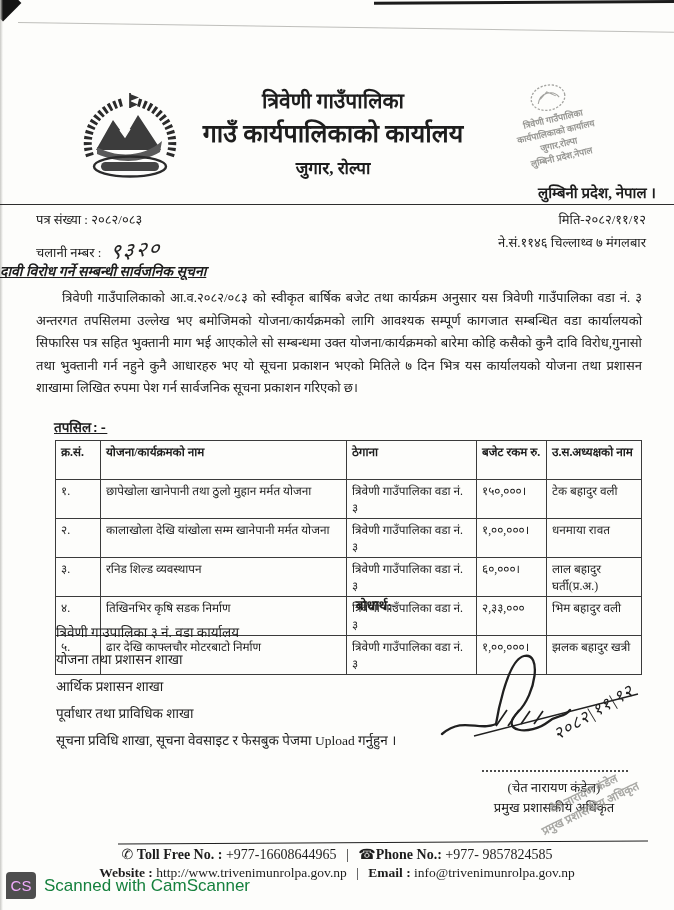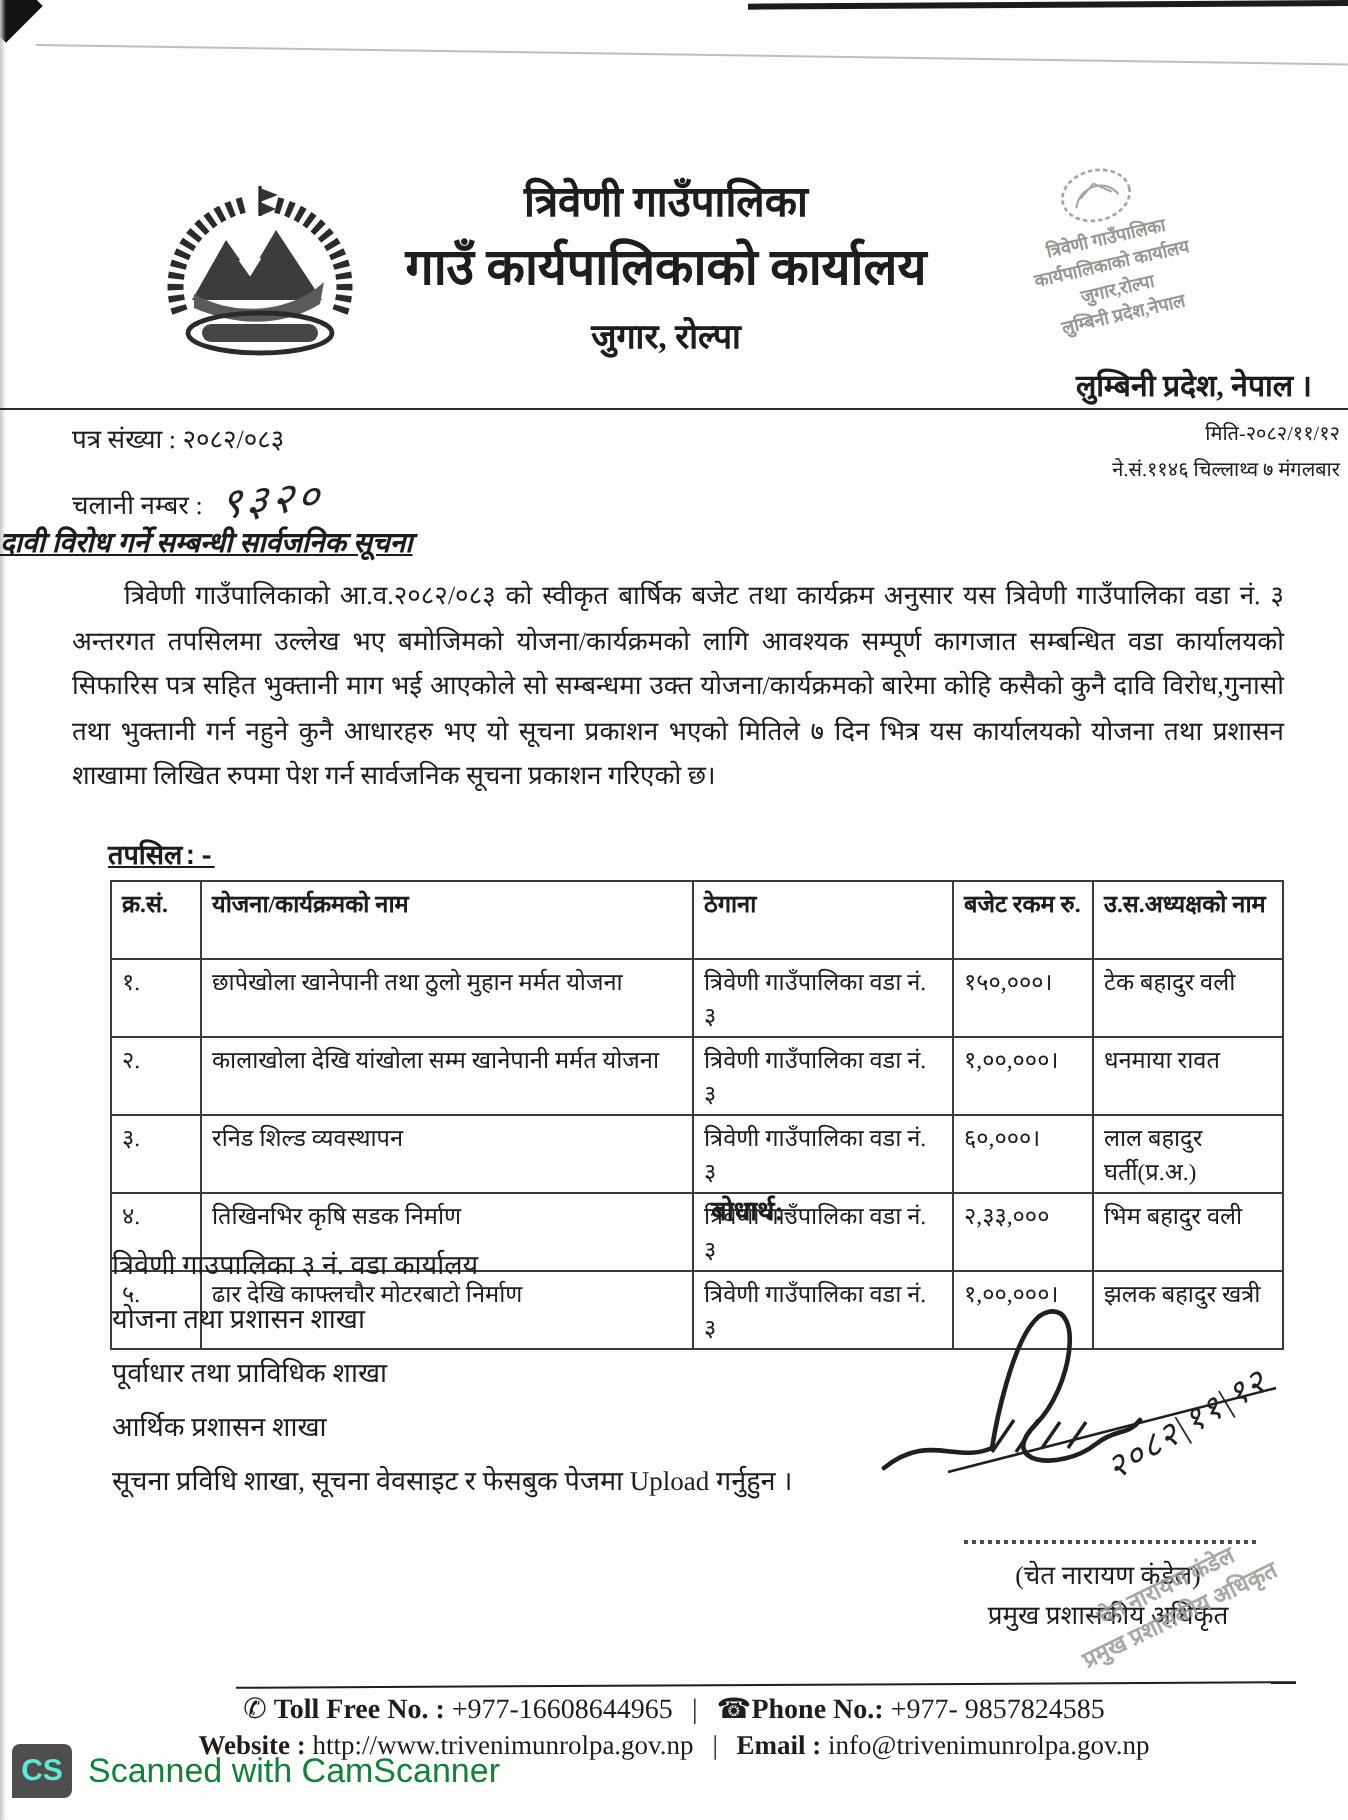--- a/index.html
+++ b/index.html
@@ -21,21 +21,21 @@
   .head-line1{font-size:21px;font-weight:bold;}
   .head-line2{font-size:25px;font-weight:bold;margin-top:1px;}
   .head-line3{font-size:17px;font-weight:bold;margin-top:7px;}
   .head-stamp{position:absolute;left:484px;top:82px;width:140px;transform:rotate(-13deg);color:#8d8d89;text-align:center;font-size:9px;line-height:1.45;font-weight:bold;opacity:.9;}
   .head-stamp svg{display:block;margin:0 auto 1px auto;}
   .province-line{position:absolute;right:18px;top:182px;font-size:15px;font-weight:600;}
   .rule-top{position:absolute;left:0;top:204px;width:674px;border-top:1.6px solid #2d2d2d;}
 
   
   .meta-left{position:absolute;left:36px;top:209px;font-size:13px;line-height:1.75;}
-  .meta-right{position:absolute;right:4px;top:209px;font-size:10px;line-height:1.75;text-align:right;}
+  .meta-right{position:absolute;right:28px;top:209px;font-size:13px;line-height:1.75;text-align:right;}
   .chalani-hand{display:inline-block;font-size:21px;font-style:italic;letter-spacing:2px;transform:rotate(-5deg) skewX(-8deg);margin-left:5px;color:#232323;}
 
   
   .doc-title{position:absolute;left:0;top:261px;width:100%;text-align:left;font-size:14px;font-weight:bold;font-style:italic;}
   .doc-title span{text-decoration:underline;}
   .body-par{position:absolute;left:36px;top:287px;width:606px;font-size:13px;line-height:1.74;text-align:justify;text-indent:26px;}
 
   
   .tapasil{position:absolute;left:54px;top:418px;font-size:13.5px;font-weight:bold;text-decoration:underline;font-family:Liberation Mono, monospace;}
   table.detail{position:absolute;left:55px;top:440px;width:586px;border-collapse:collapse;font-size:11.8px;table-layout:fixed;}
@@ -58,21 +58,21 @@
 
   
   .footer-rule{position:absolute;left:118px;top:842px;width:530px;border-top:1.6px solid #1f1f1f;transform:rotate(-.3deg);}
   .footer-l1{position:absolute;left:0;top:846px;width:100%;text-align:center;font-size:14px;}
   .footer-l2{position:absolute;left:0;top:865px;width:100%;text-align:center;font-size:13.5px;}
   .fb{font-weight:bold;}
   .fsep{padding:0 6px;}
 
   
   .camscanner{position:absolute;left:6px;top:872px;display:flex;align-items:center;gap:8px;}
-  .cs-badge{width:30px;height:27px;background:#4e4e4e;border-radius:4px 4px 4px 0;color:#5eead4;font-family:"Liberation Sans",sans-serif;font-weight:bold;font-size:15px;display:flex;align-items:center;justify-content:center;}
+  .cs-badge{width:30px;height:27px;background:#4e4e4e;border-radius:4px 4px 4px 0;color:#f0abfc;font-family:"Liberation Sans",sans-serif;font-weight:normal;font-size:15px;display:flex;align-items:center;justify-content:center;}
   .cs-text{font-family:"Liberation Sans",sans-serif;font-size:17px;color:#15803d;}
 </style>
 </head>
 <body>
 
 <div class="page">
 
   <div class="artifact-corner"></div>
   <div class="artifact-top-right"></div>
   <div class="artifact-scanline"></div>
@@ -182,22 +182,22 @@
       <td>१,००,०००।</td>
       <td>झलक बहादुर खत्री</td>
     </tr>
   </tbody>
     </table>
 
   <div class="bodhartha">
     <div class="bl">बोधार्थ:-</div>
     <div>त्रिवेणी गाउपालिका ३ नं. वडा कार्यालय</div>
     <div>योजना तथा प्रशासन शाखा</div>
+    <div>आर्थिक प्रशासन शाखा</div>
     <div>पूर्वाधार तथा प्राविधिक शाखा</div>
-    <div>आर्थिक प्रशासन शाखा</div>
     <div>सूचना प्रविधि शाखा, सूचना वेवसाइट र फेसबुक पेजमा Upload  गर्नुहुन ।</div>
   </div>
 
   <div class="sig-block">
     <svg class="sig-svg" width="210" height="130" viewBox="0 0 210 130">
       <path d="M4,98 C26,80 40,96 58,88 C58,88 68,24 86,20 C104,16 98,58 80,76 C60,96 92,100 110,86 C120,78 126,82 132,74" fill="none" stroke="#202020" stroke-width="2.3" stroke-linecap="round"></path>
       <path d="M58,90 l11,-16 M70,90 l11,-16 M83,88 l9,-13 M96,88 l9,-13" stroke="#202020" stroke-width="1.7" fill="none"></path>
       <path d="M36,100 L200,58" stroke="#202020" stroke-width="1.3"></path>
     </svg>
     <div class="sig-date">२०८२|११|१२</div>

